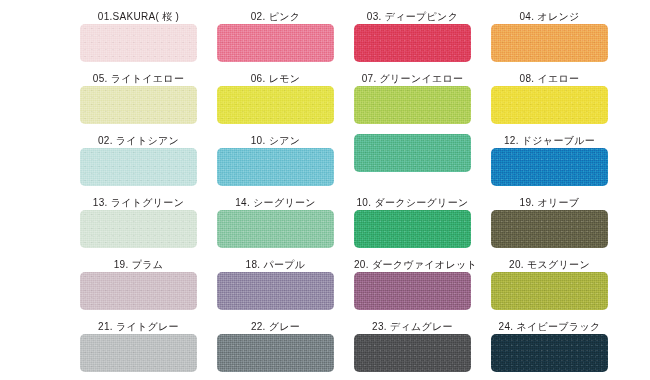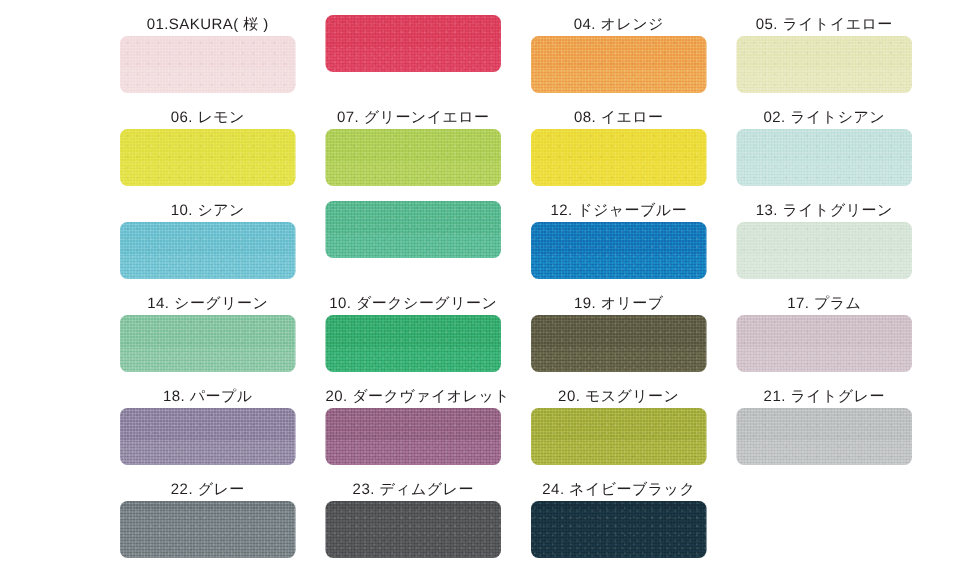--- a/index.html
+++ b/index.html
@@ -77,20 +77,25 @@
 </head>
 <body>
 
 <div id="swatch-chart">
   <div class="grid">
       <div class="cell">
         <div class="swatch-label">01.SAKURA( 桜 )</div>
         <div class="swatch" style="background-color: rgb(242, 219, 221);"></div>
       </div>
       <div class="cell">
+        <div class="swatch-label">02. ピンク</div>
+        <div class="swatch" style="background-color: rgb(232, 116, 142);"></div>
+      </div>
+      <div class="cell">
+        <div class="swatch-label">03. ディープピンク</div>
         <div class="swatch" style="background-color: rgb(218, 59, 86);"></div>
       </div>
       <div class="cell">
         <div class="swatch-label">04. オレンジ</div>
         <div class="swatch" style="background-color: rgb(238, 161, 78);"></div>
       </div>
       <div class="cell">
         <div class="swatch-label">05. ライトイエロー</div>
         <div class="swatch" style="background-color: rgb(228, 229, 180);"></div>
       </div>
@@ -131,21 +136,21 @@
       </div>
       <div class="cell">
         <div class="swatch-label">10. ダークシーグリーン</div>
         <div class="swatch" style="background-color: rgb(50, 165, 103);"></div>
       </div>
       <div class="cell">
         <div class="swatch-label">19. オリーブ</div>
         <div class="swatch" style="background-color: rgb(92, 90, 66);"></div>
       </div>
       <div class="cell">
-        <div class="swatch-label">17. プラム</div>
+        <div class="swatch-label">19. プラム</div>
         <div class="swatch" style="background-color: rgb(205, 188, 196);"></div>
       </div>
       <div class="cell">
         <div class="swatch-label">18. パープル</div>
         <div class="swatch" style="background-color: rgb(140, 130, 160);"></div>
       </div>
       <div class="cell">
         <div class="swatch-label">20. ダークヴァイオレット</div>
         <div class="swatch" style="background-color: rgb(142, 94, 125);"></div>
       </div>

